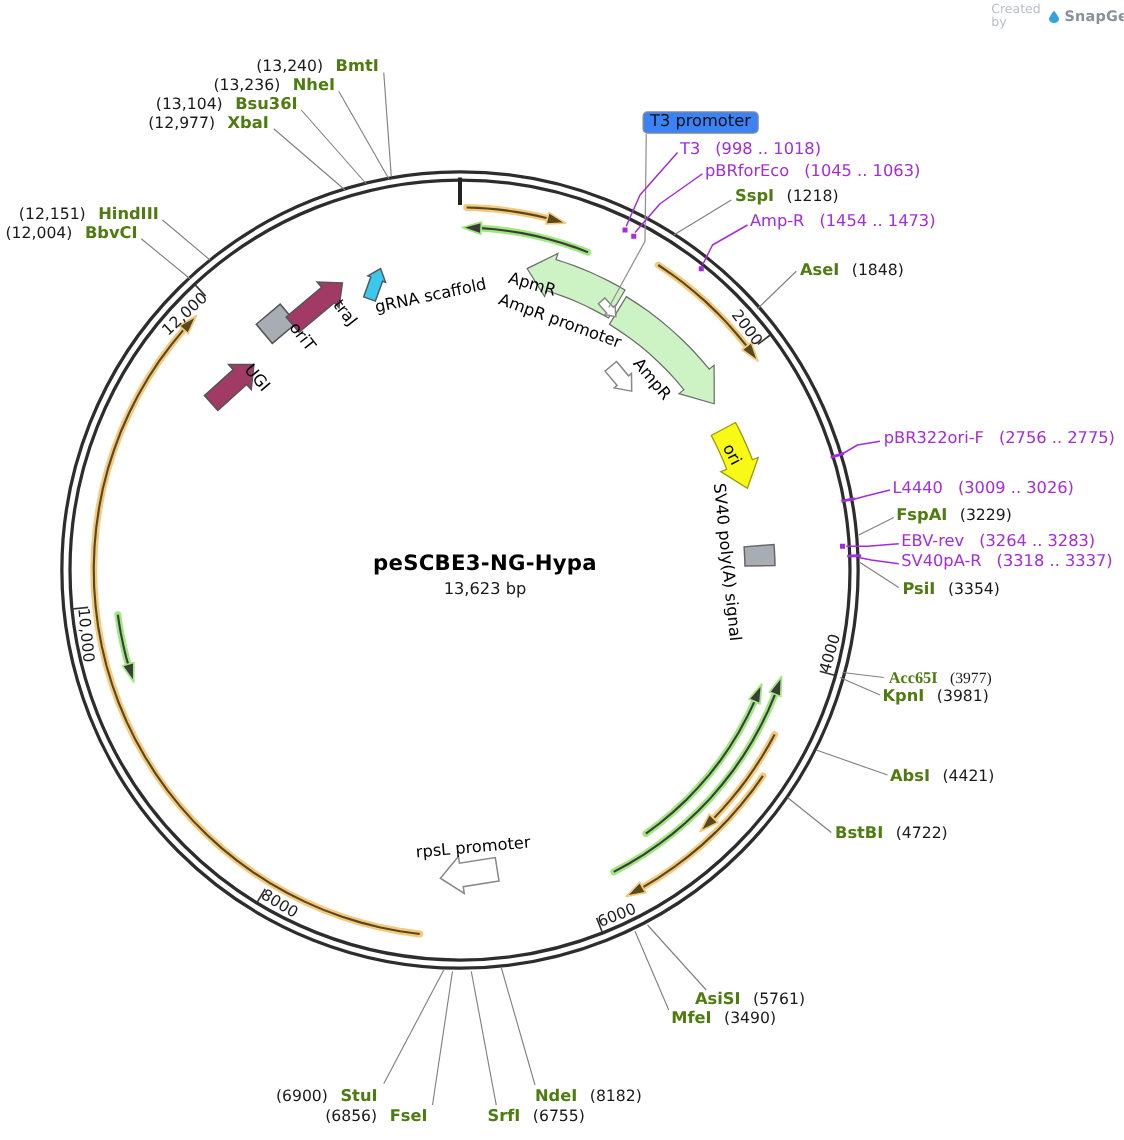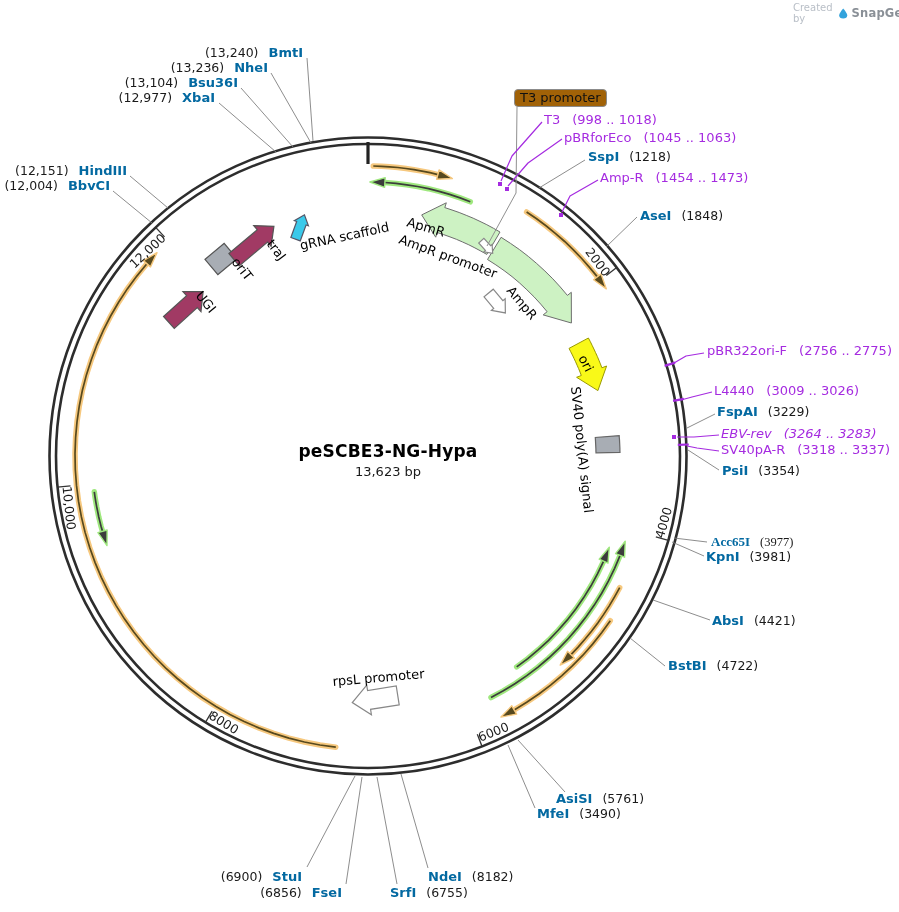--- a/index.html
+++ b/index.html
@@ -1,28 +1,28 @@
 <!DOCTYPE html>
 <html><head>
 <meta charset="utf-8">
 <style>
   html,body{margin:0;padding:0;background:#fff;}
   .stage{position:relative;width:899px;height:912px;overflow:hidden;background:#fff;
          font-family:"DejaVu Sans","Liberation Sans",sans-serif;}
   #map{position:absolute;left:0;top:0;}
   .callout{position:absolute;white-space:nowrap;font-size:12.5px;color:#1a1a1a;line-height:15px;}
-  .callout .nm{font-weight:bold;color:#0369a1;font-size:13px;}
+  .callout .nm{font-weight:bold;color:#4d7c0f;font-size:13px;}
   .callout .ps{color:#1a1a1a;}
   .callout.right .nm{margin-right:10px;}
   .callout.left{text-align:right;}
   .callout.left .ps{margin-right:10px;}
   .callout.primer{color:#A52BE0;font-size:13px;}
   .callout.primer .pn{margin-right:12px;}
   .boxed-label{position:absolute;white-space:nowrap;font-size:13px;color:#111;
-               border:1px solid #8b8b8b;border-radius:4px;background:#a16207;padding:0 5px;line-height:16px;}
+               border:1px solid #8b8b8b;border-radius:4px;background:#3b82f6;padding:0 5px;line-height:16px;}
   .center-title{position:absolute;left:388px;top:441px;transform:translateX(-50%);text-align:center;}
   .center-title .t1{font-size:17px;font-weight:bold;color:#000;letter-spacing:.2px;}
   .center-title .t2{font-size:13px;color:#1a1a1a;margin-top:3px;}
   .watermark{position:absolute;left:793px;top:2px;display:flex;align-items:center;gap:4px;}
   .watermark .cb{font-size:10px;color:#b9bfc7;}
   .watermark .bn{font-size:11.5px;color:#8a9097;font-weight:600;letter-spacing:.2px;}
 </style>
 </head>
 <body>
 
@@ -163,15 +163,15 @@
   <div class="callout left" style="right:772px;top:163px;"><span class="ps">(12,151)</span><span class="nm">HindIII</span></div>
   <div class="callout left" style="right:789px;top:178px;"><span class="ps">(12,004)</span><span class="nm">BbvCI</span></div>
   <div class="callout left" style="right:597px;top:869px;"><span class="ps">(6900)</span><span class="nm">StuI</span></div>
   <div class="callout left" style="right:557px;top:885px;"><span class="ps">(6856)</span><span class="nm">FseI</span></div>
 
   <div class="callout primer" style="left:544px;top:112px;"><span class="pn">T3</span><span>(998 .. 1018)</span></div>
   <div class="callout primer" style="left:564px;top:130px;"><span class="pn">pBRforEco</span><span>(1045 .. 1063)</span></div>
   <div class="callout primer" style="left:600px;top:170px;"><span class="pn">Amp-R</span><span>(1454 .. 1473)</span></div>
   <div class="callout primer" style="left:707px;top:343px;"><span class="pn">pBR322ori-F</span><span>(2756 .. 2775)</span></div>
   <div class="callout primer" style="left:714px;top:383px;"><span class="pn">L4440</span><span>(3009 .. 3026)</span></div>
-  <div class="callout primer" style="left:721px;top:426px;font-style:italic;"><span class="pn">EBV-rev</span><span>(3264 .. 3283)</span></div>
+  <div class="callout primer" style="left:721px;top:426px;"><span class="pn">EBV-rev</span><span>(3264 .. 3283)</span></div>
   <div class="callout primer" style="left:721px;top:442px;"><span class="pn">SV40pA-R</span><span>(3318 .. 3337)</span></div>
 </div>
 
 </body></html>

